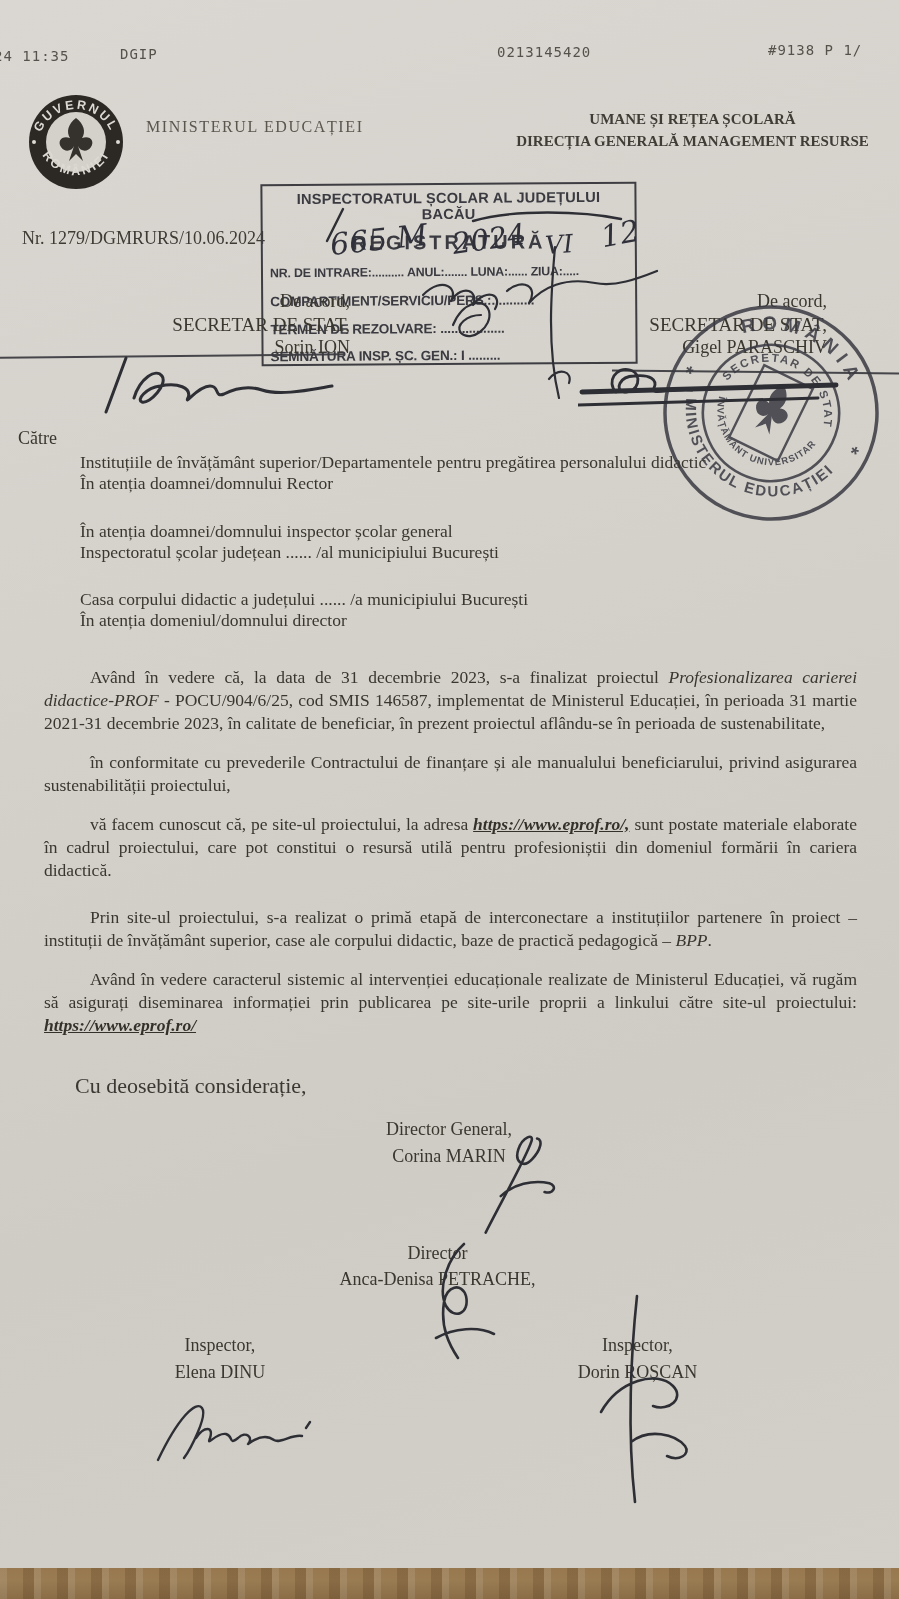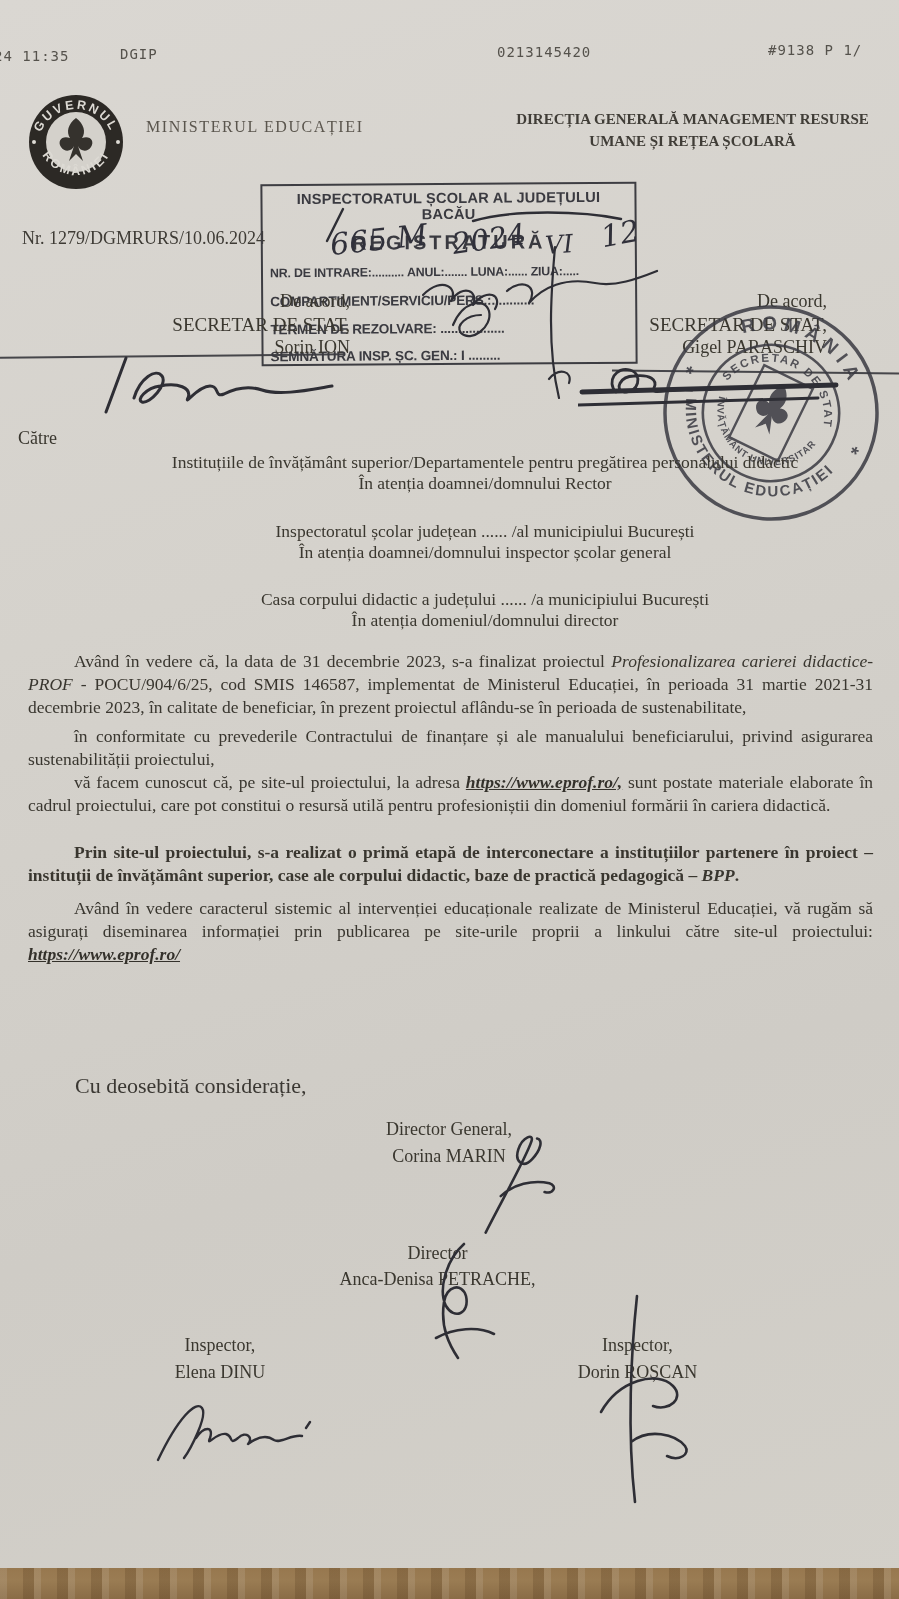--- a/index.html
+++ b/index.html
@@ -20,25 +20,25 @@
     border:2.5px solid #3d3d42;transform:rotate(-0.4deg);
     padding:5px 7px;box-sizing:border-box;color:#3a3a40;
   }
   .regtitle{font-size:14.6px;font-weight:bold;text-align:center;letter-spacing:.2px;}
   .regsub{font-size:20px;font-weight:bold;text-align:center;letter-spacing:3px;margin-top:9px;}
   .regrow{font-size:12.4px;font-weight:bold;margin-top:11px;white-space:nowrap;letter-spacing:-0.2px;}
   .regrow.md{font-size:13.6px;}
   .hw{font-family:"DejaVu Serif",serif;font-style:italic;color:#30303a;}
   .approval{text-align:right;font-size:18px;line-height:23px;color:#3a372f;}
   .approval .role{font-size:19px;}
-  .addr{font-size:17.5px;line-height:21px;color:#3a372f;text-align:center;}
+  .addr{font-size:17.5px;line-height:21px;color:#3a372f;}
   .bodytext{left:28px;width:845px;text-align:justify;font-size:17.5px;line-height:23px;color:#39362f;}
-  .bodytext p{margin:0;text-indent:46px;}
+  .bodytext p{margin:16px;text-indent:46px;}
   .bodytext .g1{margin-top:6px;}
-  .bodytext .g2{margin-top:24px;font-weight:bold;}
+  .bodytext .g2{margin-top:24px;}
   .bodytext .g3{margin-top:10px;}
   .lnk{font-weight:bold;text-decoration:underline;color:#34312b;cursor:pointer;font-style:italic;}
   .signer{text-align:center;font-size:18px;line-height:27px;color:#3a372f;}
   .scanline{background:#46464a;height:2px;}
   .wood{
     left:0;bottom:0;width:100%;height:31px;
     background:
       repeating-linear-gradient(90deg,rgba(255,255,255,.10) 0 7px,rgba(0,0,0,0) 7px 23px,rgba(60,35,10,.18) 23px 34px),
       linear-gradient(180deg,#97784f 0%,#9a7c53 40%,#8a6c46 100%);
   }
@@ -71,22 +71,22 @@
       <textPath href="#gl-bot" startOffset="50%" text-anchor="middle">ROMÂNIEI</textPath>
     </text>
     <circle cx="-42" cy="0" r="2" fill="#dddad4"></circle>
       <circle cx="42" cy="0" r="2" fill="#dddad4"></circle>
     <path d="M0,-24 C8,-18 10,-10 6,-4 C14,-7 19,-1 15,5 C11,11 4,9 2,4 L7,19 L0,12 L-7,19 L-2,4 C-4,9 -11,11 -15,5 C-19,-1 -14,-7 -6,-4 C-10,-10 -8,-18 0,-24 Z" fill="#35322d"></path>
   </svg>
 
   <div class="abs ministry-title" style="left:146px;top:118px;">MINISTERUL EDUCAȚIEI</div>
 
   <div class="abs dept" style="left:500px;top:108px;width:385px;">
+    <div>UMANE ȘI REȚEA ȘCOLARĂ</div>
     <div>DIRECȚIA GENERALĂ MANAGEMENT RESURSE</div>
-    <div>UMANE ȘI REȚEA ȘCOLARĂ</div>
   </div>
 
   <div class="abs scanline" style="left:0;top:355px;width:345px;transform:rotate(-0.6deg);"></div>
   <div class="abs scanline" style="left:612px;top:371px;width:287px;transform:rotate(0.6deg);"></div>
 
   <div class="abs refnr" style="left:22px;top:228px;">Nr. 1279/DGMRURS/10.06.2024</div>
 
   <div class="abs sans regbox">
     <div class="regtitle">INSPECTORATUL ȘCOLAR AL JUDEȚULUI BACĂU</div>
     <div class="regsub">REGISTRATURĂ</div>
@@ -173,22 +173,22 @@
     <path d="M4,12 L258,5" stroke-width="5"></path>
     <path d="M0,25 L240,18" stroke-width="3"></path>
   </svg>
 
   <div class="abs addr" style="left:18px;top:428px;font-size:18px;">Către</div>
   <div class="abs addr" style="left:80px;top:452px;width:810px;">
     <div>Instituțiile de învățământ superior/Departamentele pentru pregătirea personalului didactic</div>
     <div>În atenția doamnei/domnului Rector</div>
   </div>
   <div class="abs addr" style="left:80px;top:521px;width:810px;">
+    <div>În atenția doamnei/domnului inspector școlar general</div>
     <div>Inspectoratul școlar județean ...... /al municipiului București</div>
-    <div>În atenția doamnei/domnului inspector școlar general</div>
   </div>
   <div class="abs addr" style="left:80px;top:589px;width:810px;">
     <div>Casa corpului didactic a județului ...... /a municipiului București</div>
     <div>În atenția domeniul/domnului director</div>
   </div>
 
   <div class="abs bodytext" style="top:650px;">
     <p><span>Având în vedere că, la data de 31 decembrie 2023, s-a finalizat proiectul </span><i>Profesionalizarea carierei didactice-PROF</i><span> - POCU/904/6/25, cod SMIS 146587, implementat de Ministerul Educației, în perioada 31 martie 2021-31 decembrie 2023, în calitate de beneficiar, în prezent proiectul aflându-se în perioada de sustenabilitate,</span></p>
     <p class="g1">în conformitate cu prevederile Contractului de finanțare și ale manualului beneficiarului, privind asigurarea sustenabilității proiectului,</p>
     <p><span>vă facem cunoscut că,   pe site-ul proiectului, la adresa </span><span class="lnk">https://www.eprof.ro/,</span><span> sunt postate materiale elaborate în cadrul proiectului, care pot constitui o resursă utilă pentru profesioniștii din domeniul formării în cariera didactică.</span></p>

